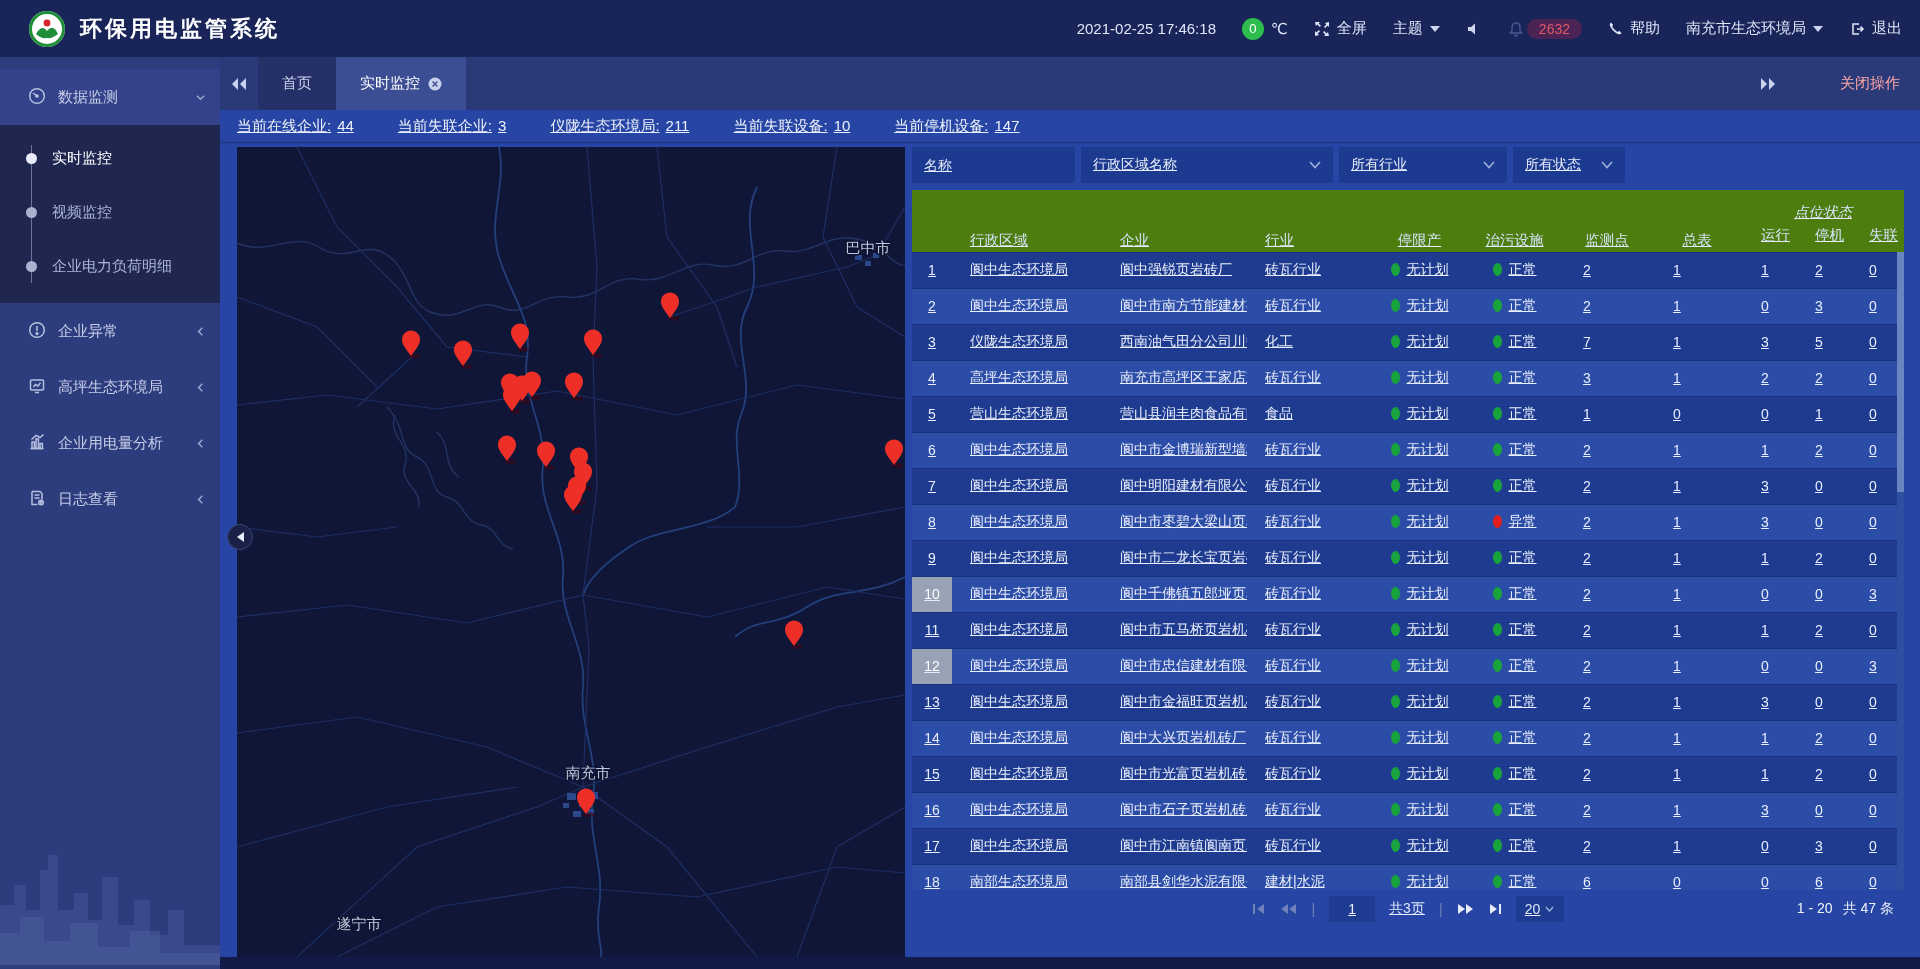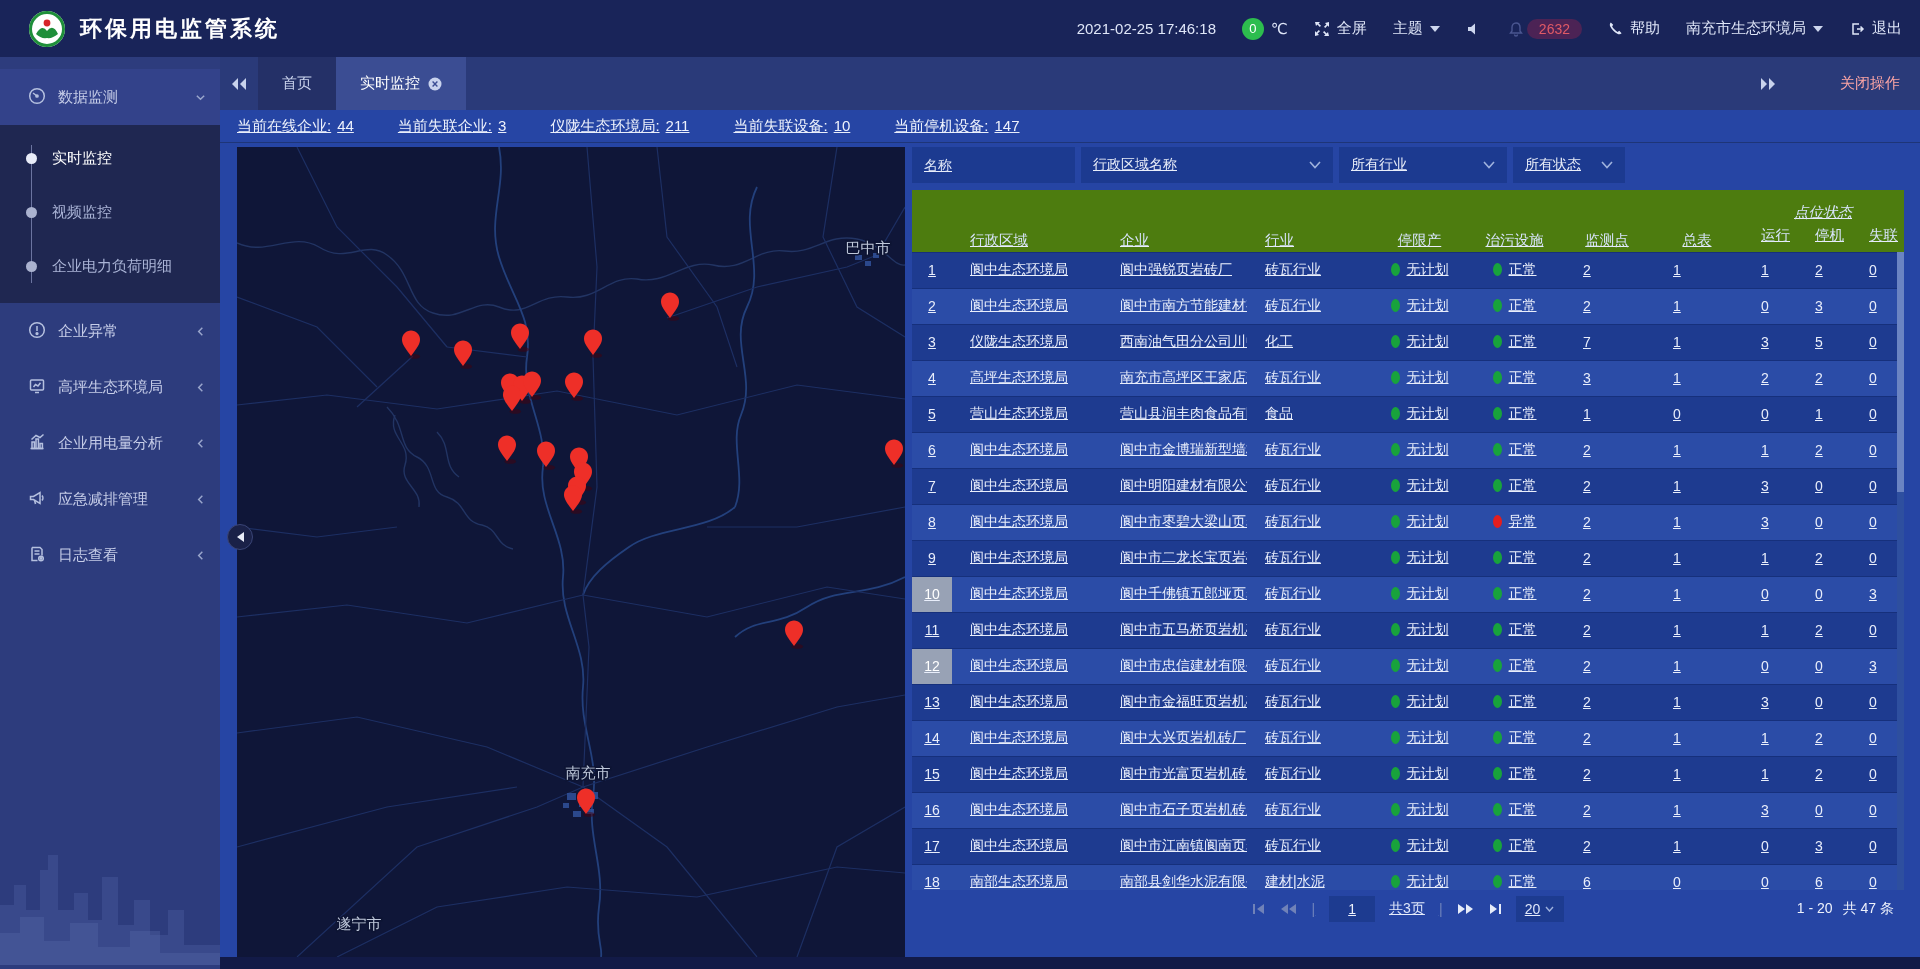--- a/index.html
+++ b/index.html
@@ -242,35 +242,20 @@
         <span>
           <svg width="18" height="18" viewBox="0 0 18 18" fill="none" stroke="#b5c0df" stroke-width="1.5">
             <path d="M2.5,15.5 L15.5,15.5"></path>
               <rect x="4" y="9" width="2.4" height="6.5"></rect>
               <rect x="8" y="6" width="2.4" height="9.5"></rect>
               <rect x="12" y="10.5" width="2.4" height="5"></rect>
               <path d="M3.5,6.5 L8,2.5 L12,4.5 L15.5,1.5"></path>
           </svg>
         </span>
         <span class="sb-label">企业用电量分析</span>
-        <span class="chev">
-          <svg width="11" height="11" viewBox="0 0 12 12" fill="none" stroke="#9aa6cc" stroke-width="1.6">
-              <path d="M8,2 L4,6 L8,10"></path>
-            </svg>
-        </span>
-      </div>
-      <div class="sb-item group">
-        <span>
-          <svg width="18" height="18" viewBox="0 0 18 18" fill="none" stroke="#b5c0df" stroke-width="1.5">
-            <path d="M2.5,7.5 L5.5,7.5 L12,3.5 L12,14.5 L5.5,10.5 L2.5,10.5 Z"></path>
-              <path d="M14,6.5 C15.2,7.8 15.2,10.2 14,11.5"></path>
-              <path d="M6.5,11 L7.5,15"></path>
-          </svg>
-        </span>
-        <span class="sb-label">应急减排管理</span>
         <span class="chev">
           <svg width="11" height="11" viewBox="0 0 12 12" fill="none" stroke="#9aa6cc" stroke-width="1.6">
               <path d="M8,2 L4,6 L8,10"></path>
             </svg>
         </span>
       </div>
       <div class="sb-item group">
         <span>
           <svg width="18" height="18" viewBox="0 0 18 18" fill="none" stroke="#b5c0df" stroke-width="1.5">
             <path d="M4,2.5 L12,2.5 L14,4.5 L14,10.5"></path>

